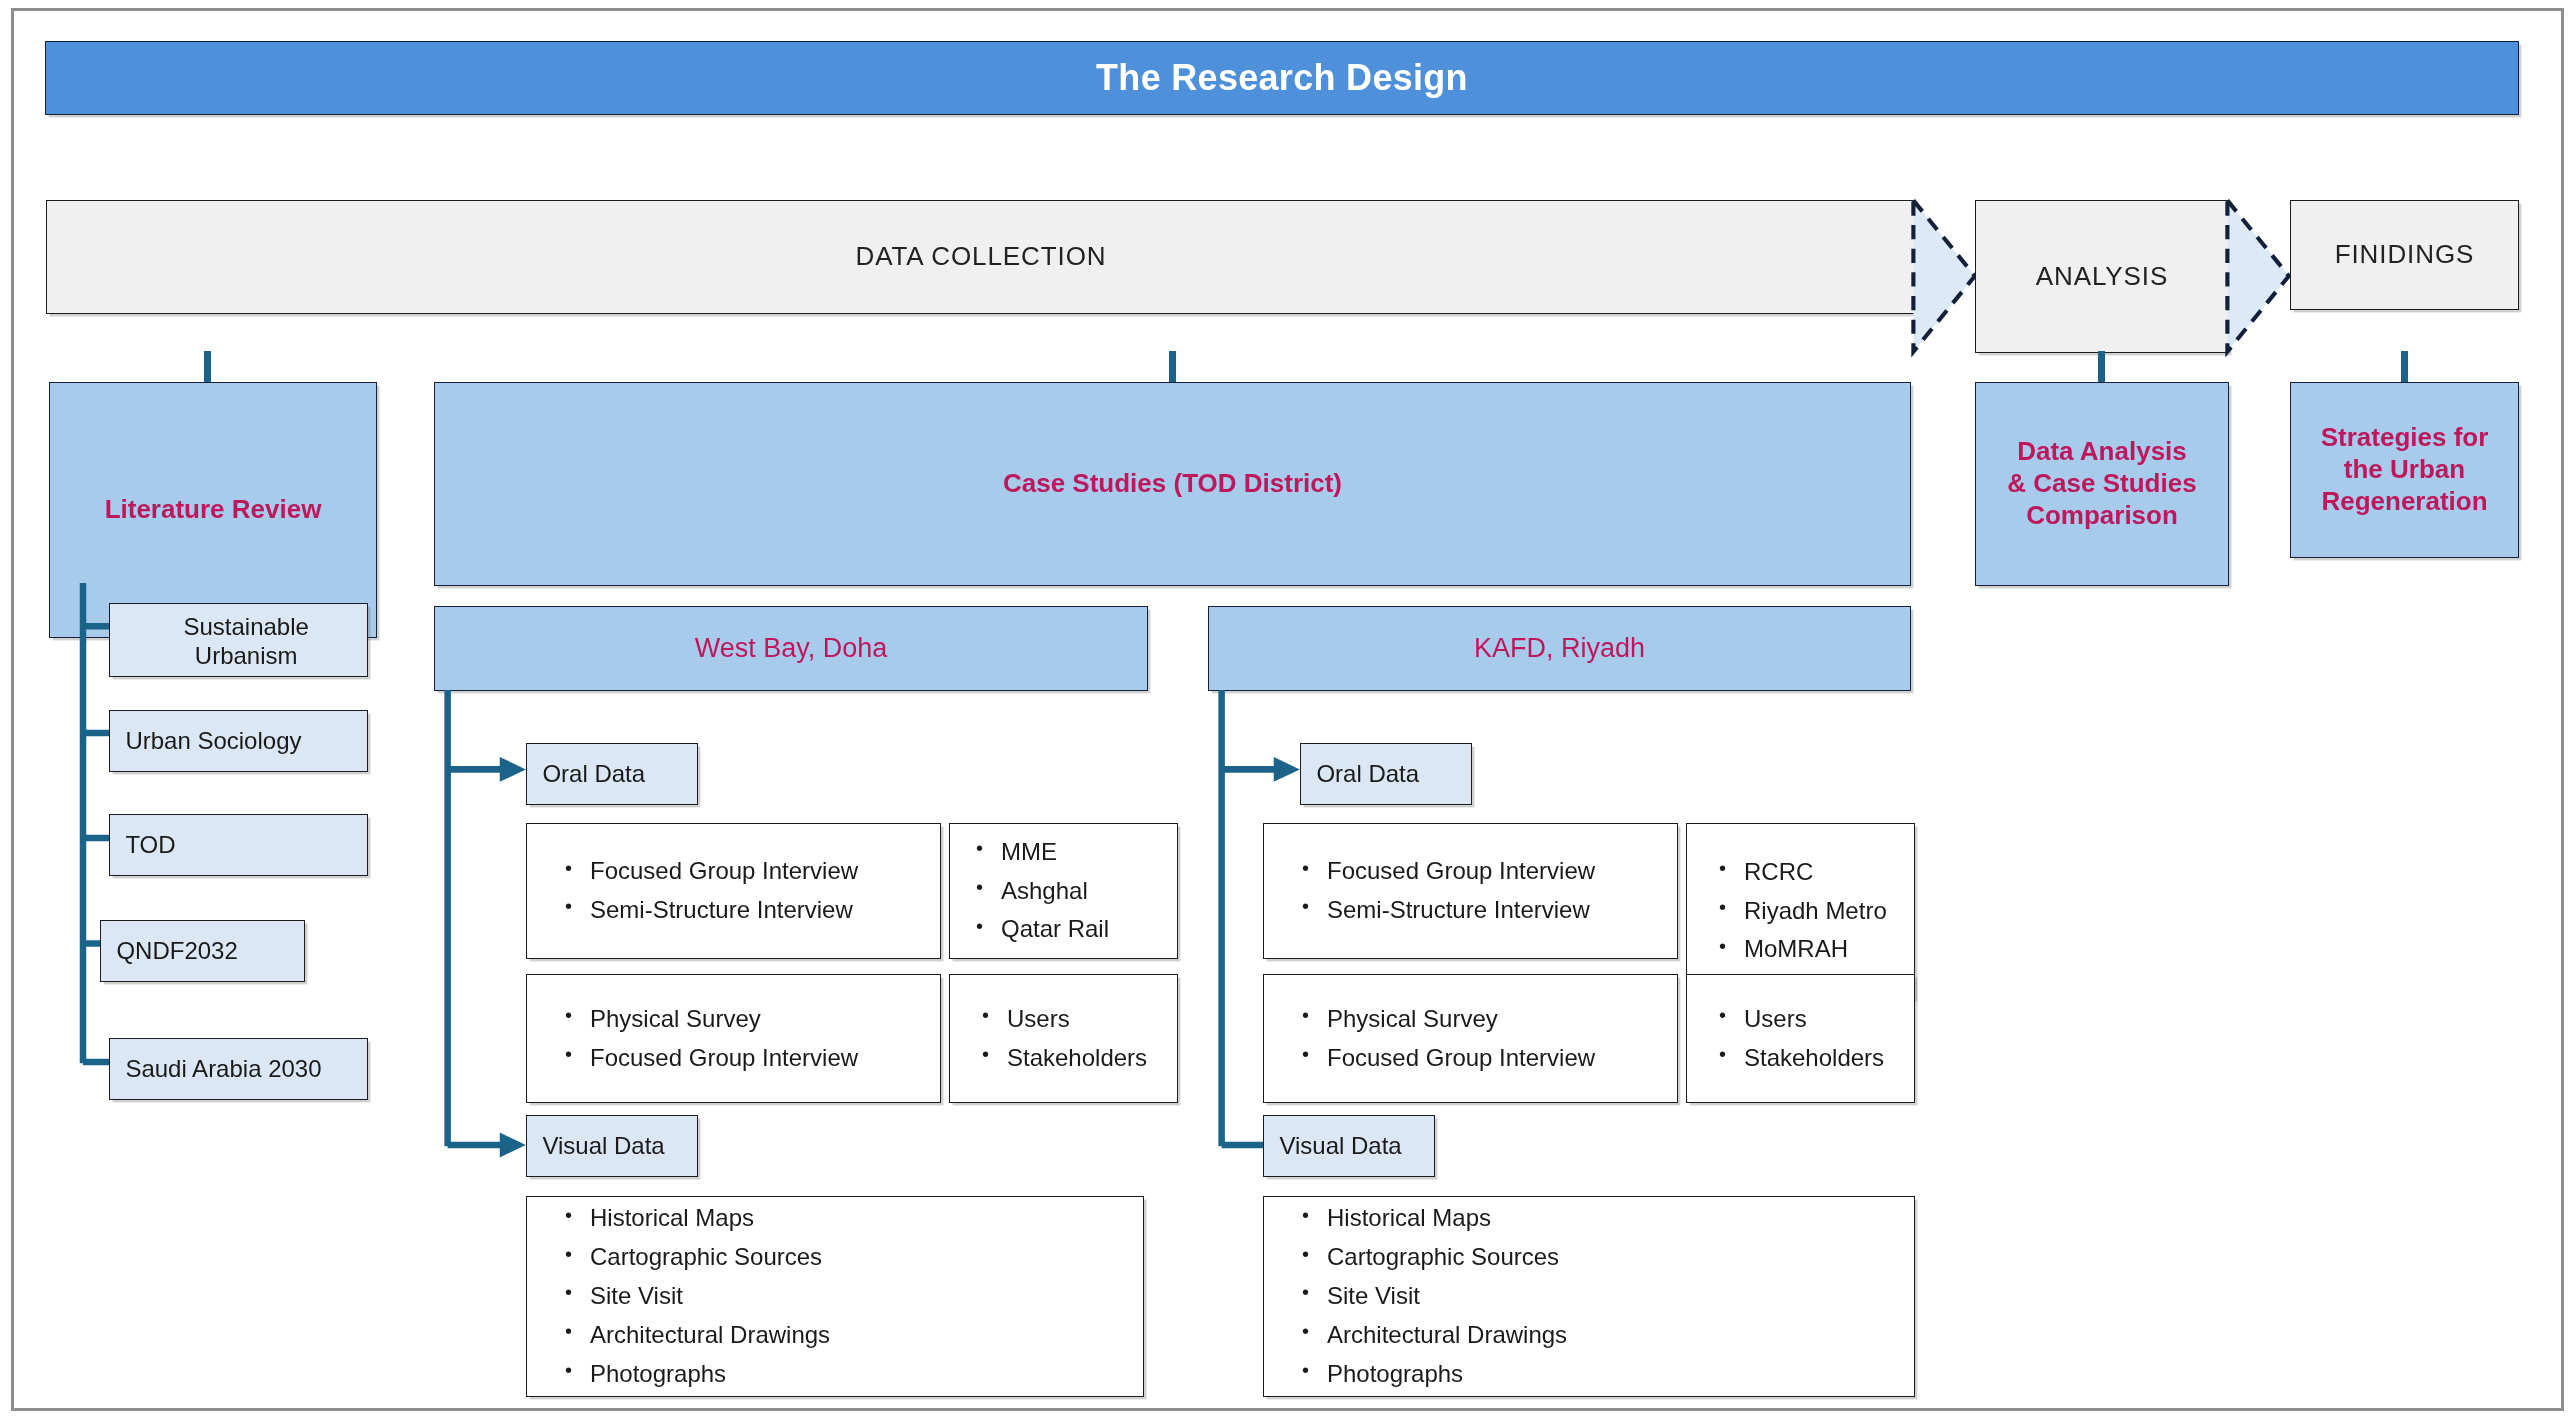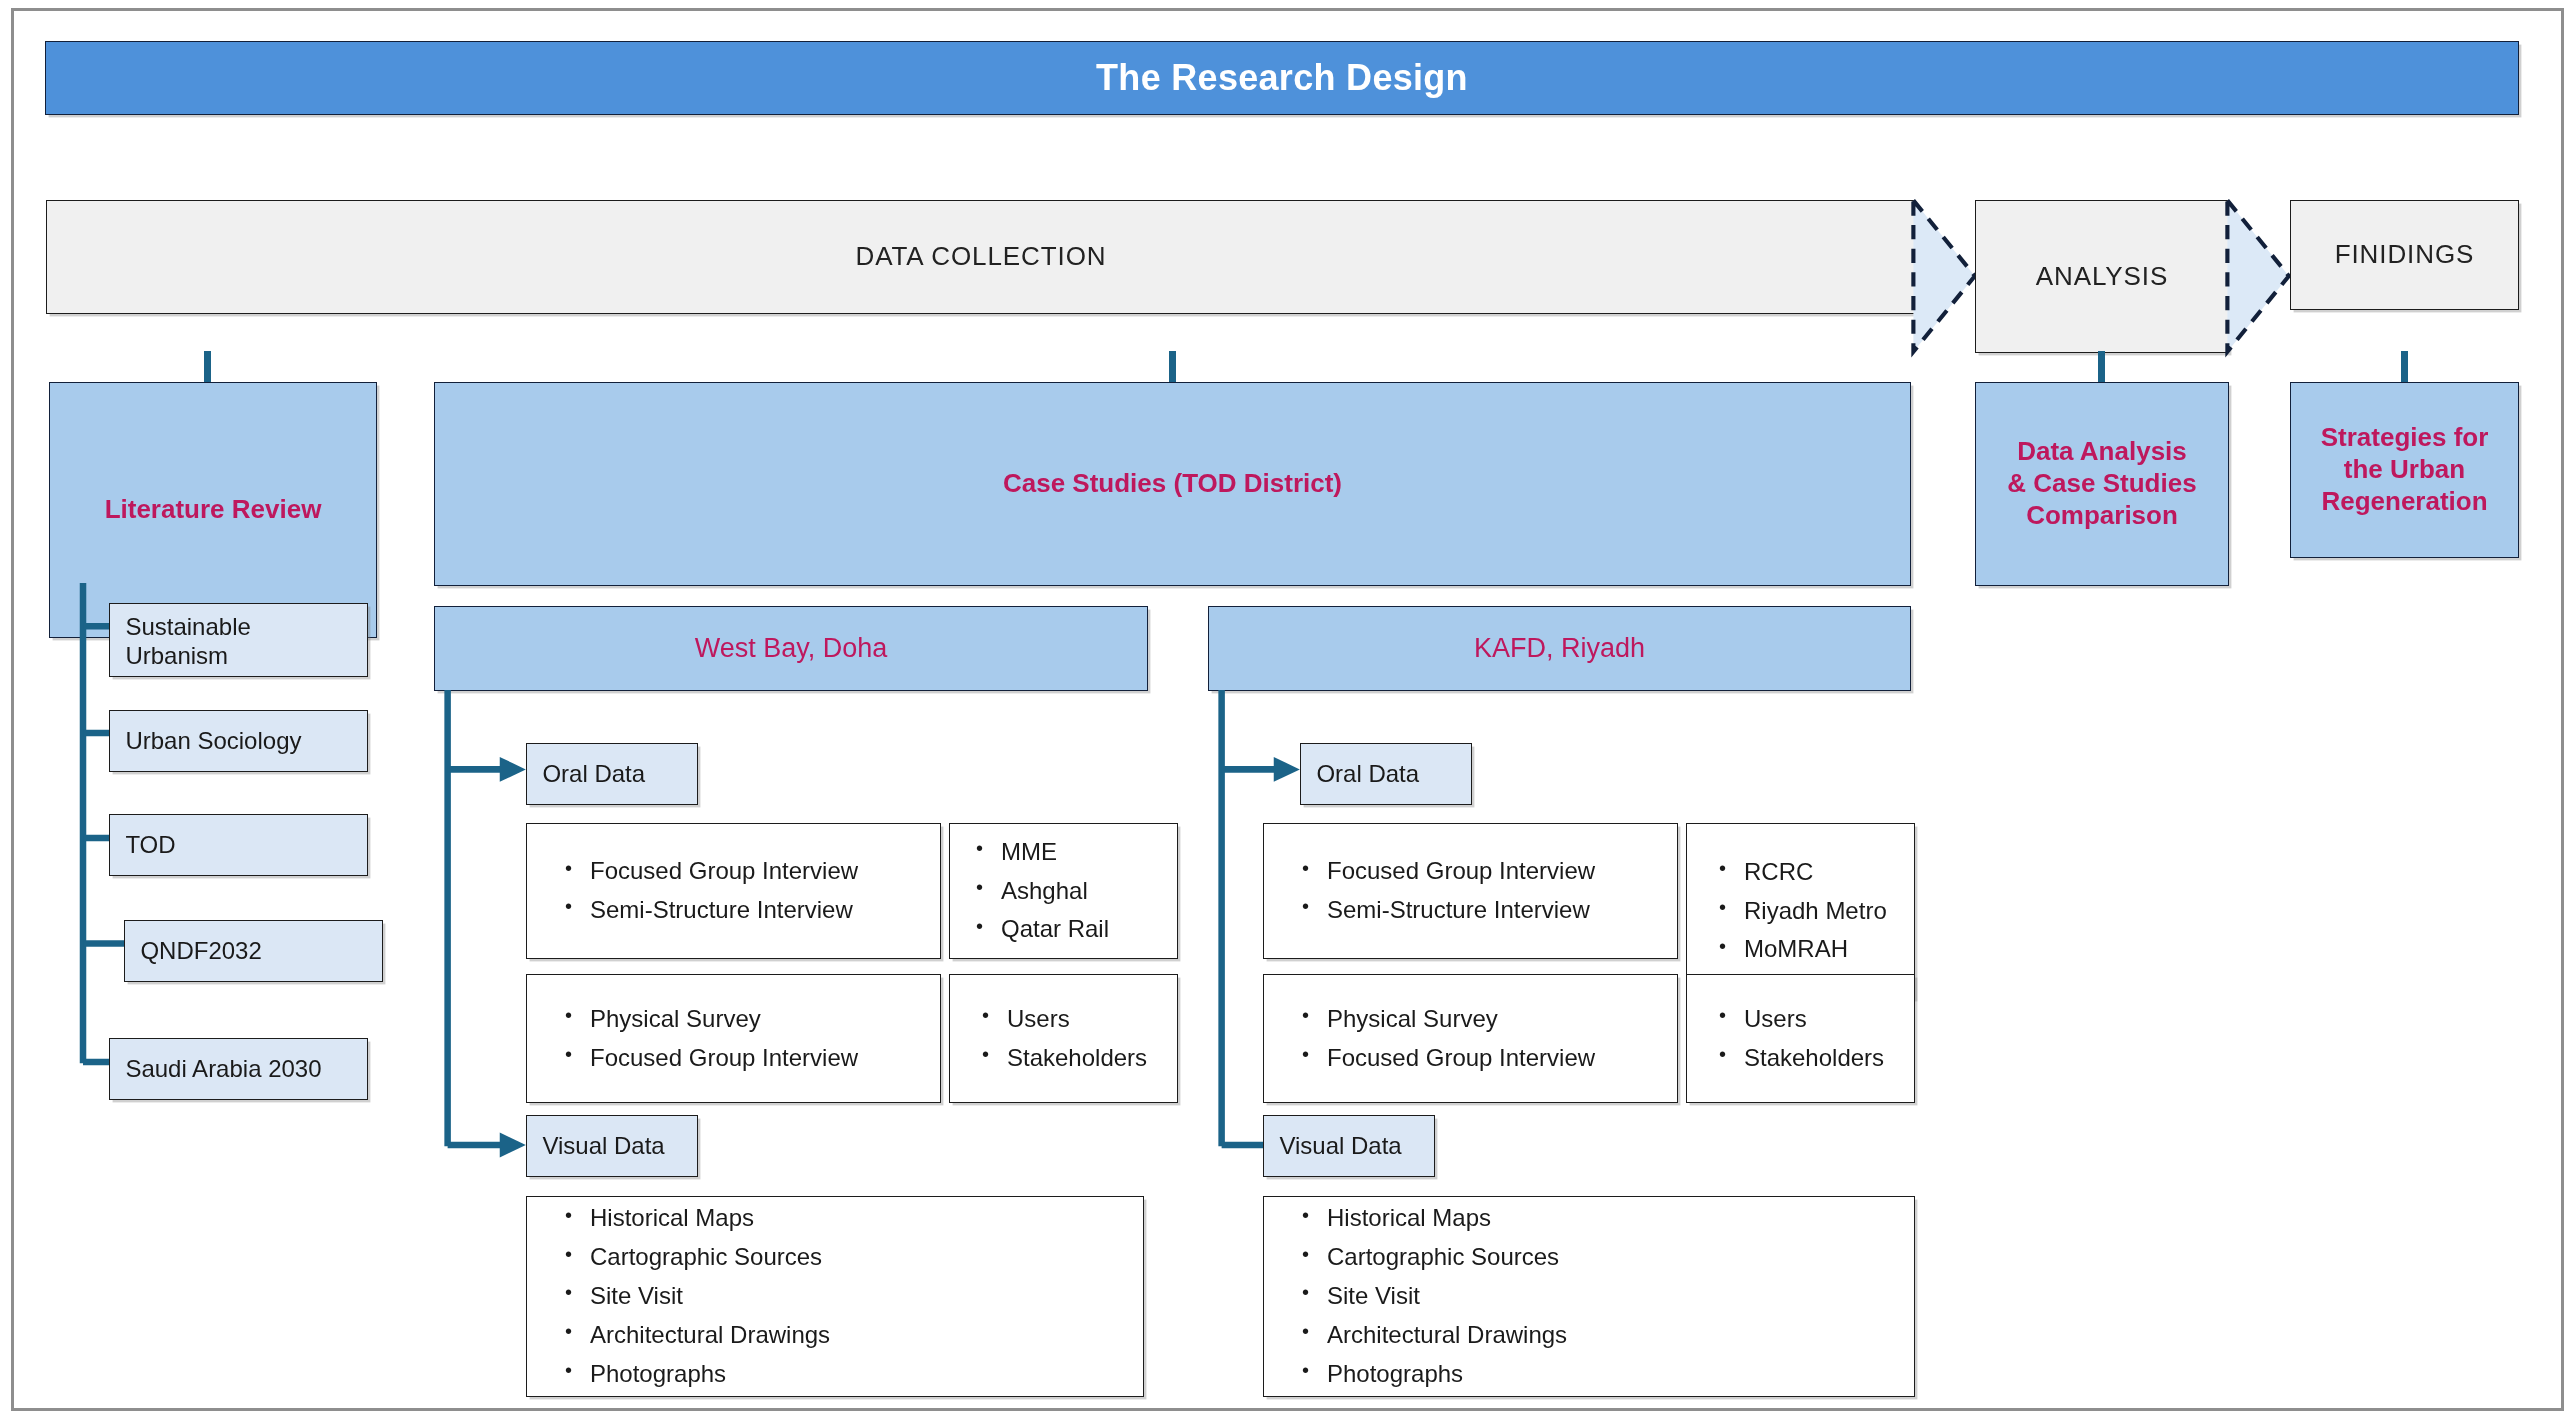--- a/index.html
+++ b/index.html
@@ -86,21 +86,21 @@
     background: #dbe7f5;
     border: 1.8px solid #1c1c1c;
     font-size: 24px;
     justify-content: flex-start;
     padding-left: 15.4px;
     text-align: left;
     color: #1a1a1a;
   }
   .lightblue-box.wrap2 {
     flex-direction: column;
-    align-items: flex-start;
+    align-items: center;
     justify-content: center;
   }
 
   
   .bullet-box {
     position: absolute;
     box-sizing: border-box;
     background: #ffffff;
     border: 1.8px solid #1c1c1c;
     display: flex;
@@ -191,21 +191,21 @@
 
   <div class="box shadowed lightblue-box wrap2" style="left:109px; top:603px; width:259px; height:74px; padding-top:2.4px;">
     <span>Sustainable</span>
     <span>Urbanism</span>
   </div>
 
   <div class="box shadowed lightblue-box" style="left:109px; top:710px; width:259px; height:62px;">Urban Sociology</div>
 
   <div class="box shadowed lightblue-box" style="left:109px; top:814px; width:259px; height:62px;">TOD</div>
 
-  <div class="box shadowed lightblue-box" style="left:124px; top:920px; width:259px; height:62px;">QNDF2032</div>
+  <div class="box shadowed lightblue-box" style="left:100px; top:920px; width:205px; height:62px;">QNDF2032</div>
 
   <div class="box shadowed lightblue-box" style="left:109px; top:1038px; width:259px; height:62px;">Saudi Arabia 2030</div>
 
   <div class="box shadowed blue-box" style="left:434px; top:382px; width:1477px; height:204px;">Case Studies (TOD District)</div>
 
   <div class="box shadowed blue-box plain" style="left:434px; top:606px; width:714px; height:85px;">West Bay, Doha</div>
 
   <svg class="connector" style="left:438px; top:690px; width:178px; height:468px;" viewBox="0 0 300 790">
     <g fill="none" stroke="#1b6388" stroke-width="11">
       <path d="M16 0 L16 770"></path>

